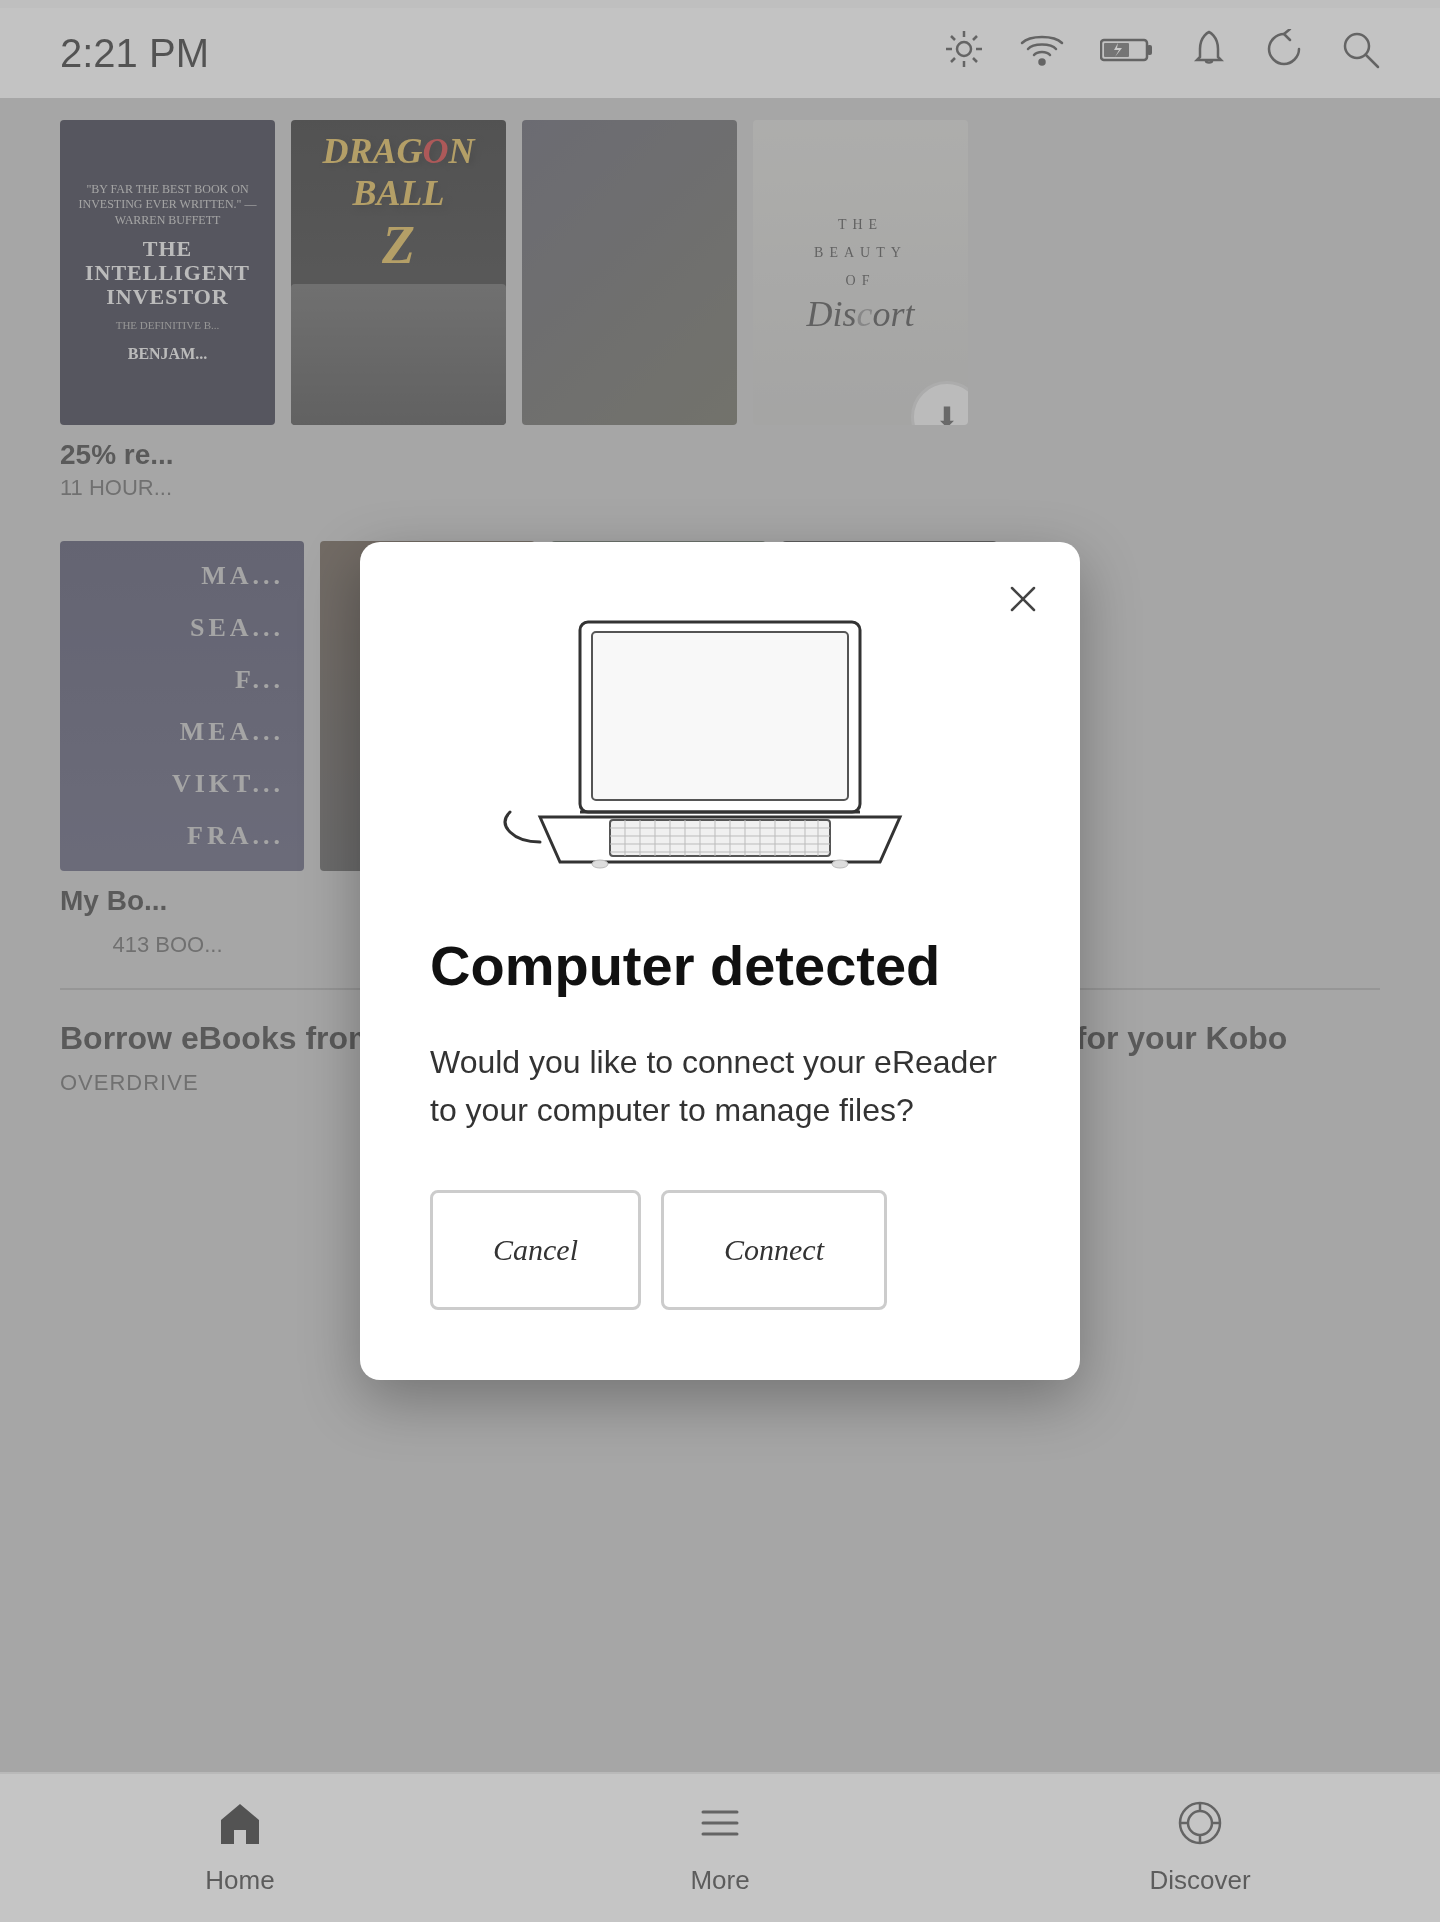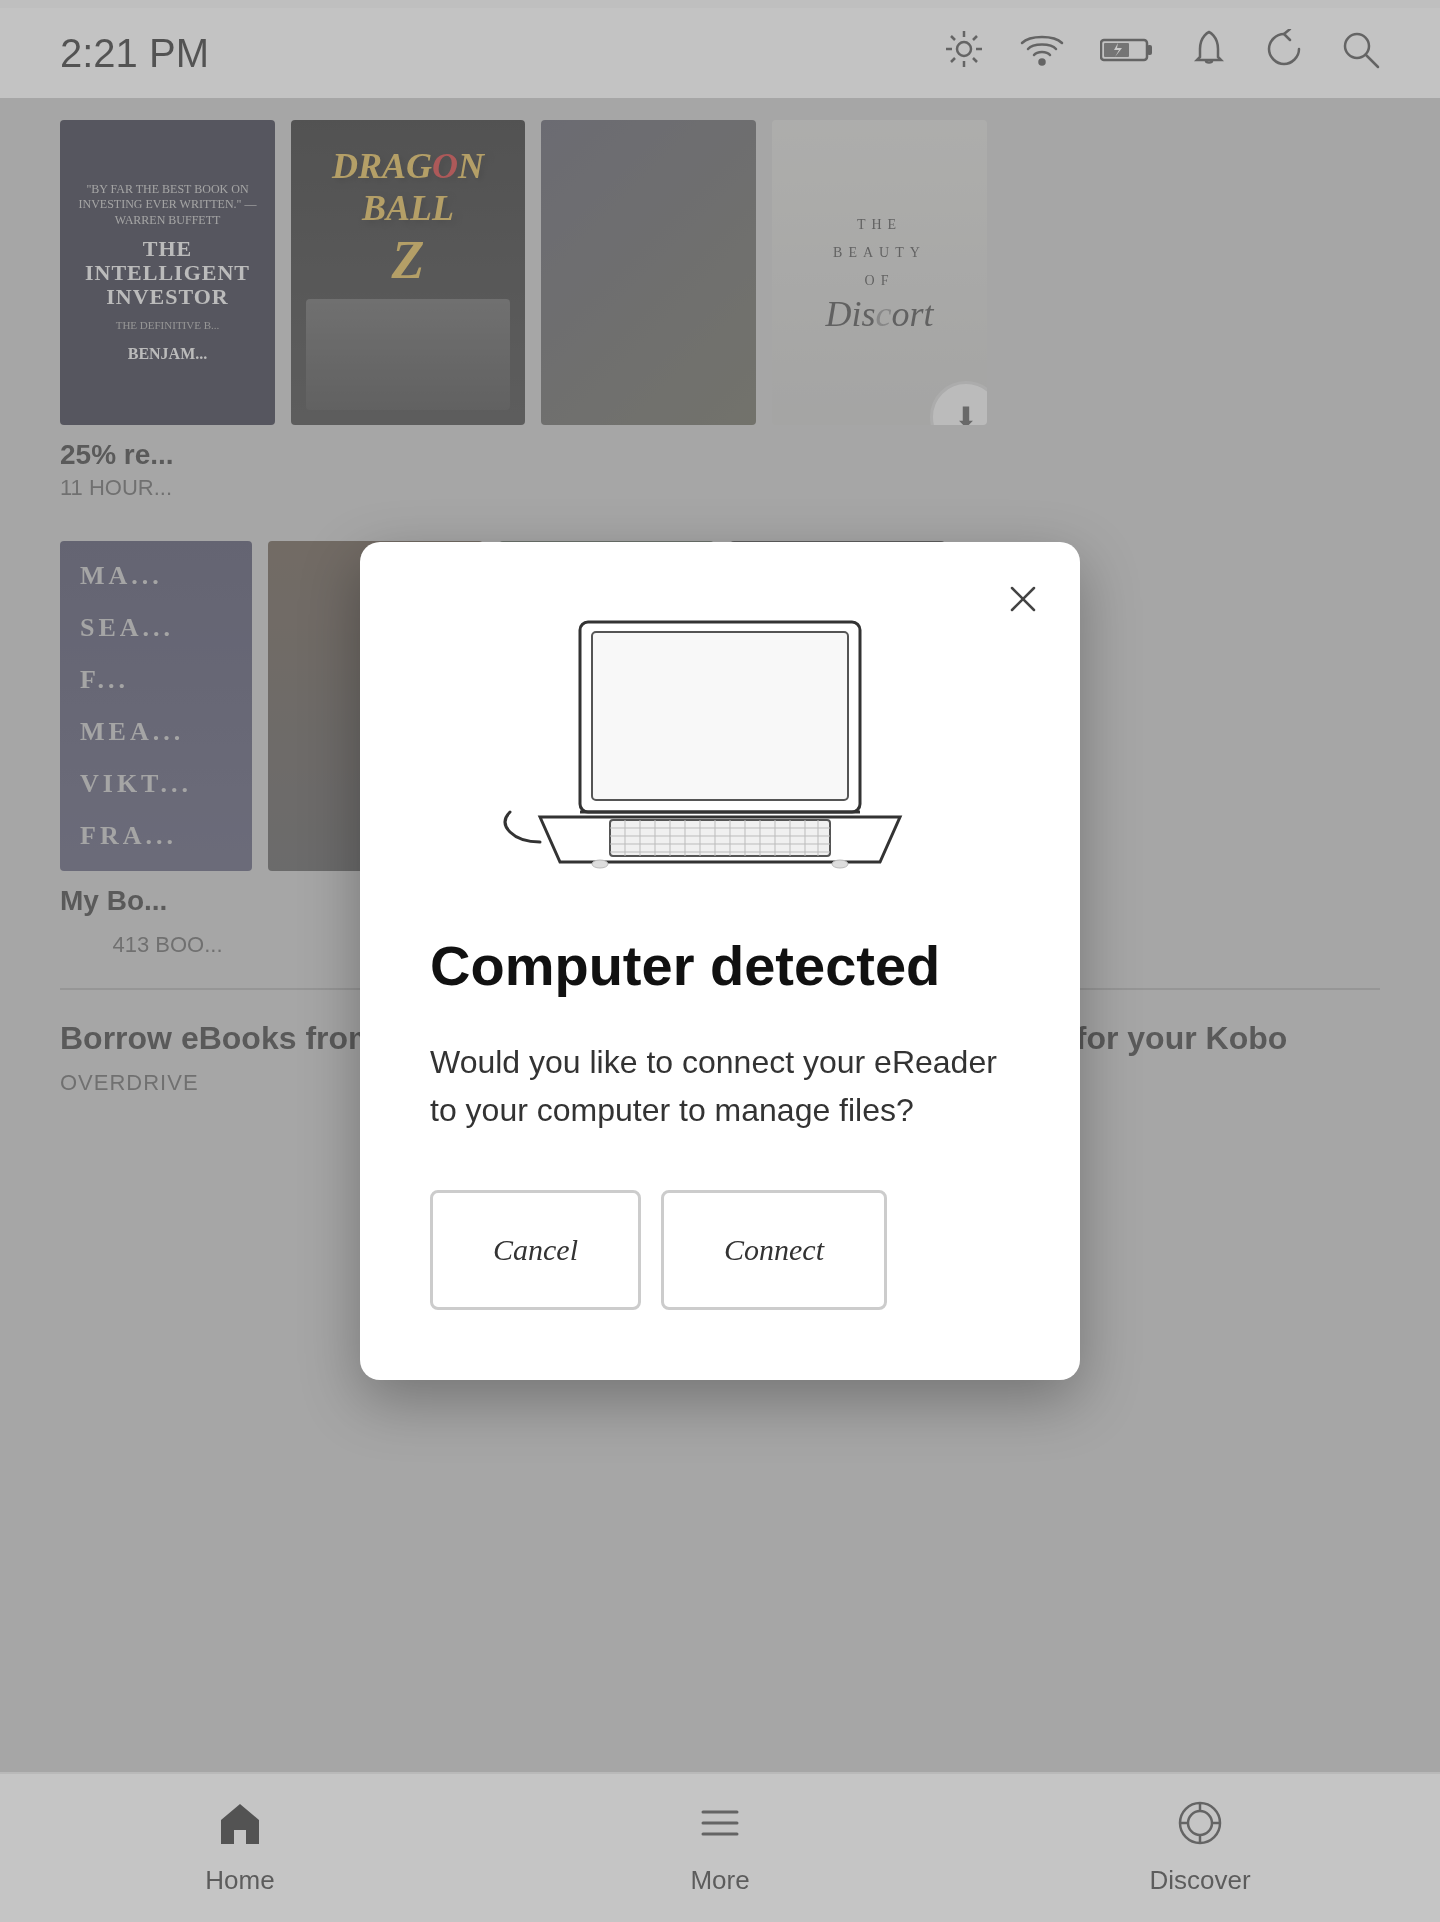--- a/index.html
+++ b/index.html
@@ -293,21 +293,21 @@
 
   <div class="book-row" style="padding-top: 30px;">
 
     <div class="book-card" style="background: #1a1a2e; display:flex; flex-direction:column; align-items:center; justify-content:center; padding:20px 14px; color:white; text-align:center; width:215px; height:305px;">
       <div style="font-size:12px; color:#ccc; margin-bottom:8px; line-height:1.3;">"BY FAR THE BEST BOOK ON INVESTING EVER WRITTEN." —WARREN BUFFETT</div>
       <div style="font-size:22px; font-weight:bold; letter-spacing:1px; line-height:1.1; color:white;">THE<br>INTELLIGENT<br>INVESTOR</div>
       <div style="margin-top:10px; font-size:11px; color:#aaa;">THE DEFINITIVE B...</div>
       <div style="margin-top:14px; font-size:16px; font-weight:bold; color:white;">BENJAM...</div>
     </div>
 
-    <div class="book-card dragonball" style="width:234px; height:305px; background: linear-gradient(180deg, #111 0%, #2a2a2a 100%); display:flex; flex-direction:column; align-items:center; justify-content:flex-start; padding:15px;">
+    <div class="book-card dragonball" style="width:215px; height:305px; background: linear-gradient(180deg, #111 0%, #2a2a2a 100%); display:flex; flex-direction:column; align-items:center; justify-content:flex-start; ">
       <div style="font-size:36px; font-weight:900; color:#f0c040; text-shadow:3px 3px 6px rgba(0,0,0,0.8); font-style:italic; text-align:center; margin-top:10px;">DRAG<span style="color:#e02020;">O</span>N<br>BALL</div>
       <div style="font-size:54px; font-weight:900; color:#f0c040; font-style:italic;">Z</div>
       <div style="flex:1; width:100%; background:linear-gradient(180deg, #555 0%, #333 100%); border-radius:4px; margin-top:8px;"></div>
     </div>
 
     <div class="book-card" style="background: linear-gradient(135deg, #4a4a5a 0%, #5a5a4a 100%); width:215px; height:305px;">
     </div>
 
     <div class="book-card beauty-book" style="background: linear-gradient(180deg, #e0e0dc 0%, #ccccca 100%); display:flex; flex-direction:column; align-items:center; justify-content:center; padding:20px; text-align:center; width:215px; height:305px; position:relative;">
       <div style="font-size:14px; letter-spacing:6px; color:#333; line-height:2; text-transform:uppercase;">THE<br>BEAUTY<br>OF</div>
@@ -321,21 +321,21 @@
       <div style="font-size:28px; font-weight:bold; color:#222; font-family:Arial,sans-serif;">25% re...</div>
       <div style="font-size:22px; color:#555; font-family:Arial,sans-serif; margin-top:4px;">11 HOUR...</div>
     </div>
     <div style="width:215px;"></div>
     <div style="width:215px;"></div>
     <div style="width:215px;"></div>
   </div>
 
   <div class="book-row" style="padding-top: 30px; margin-top: 10px;">
 
-    <div style="width:192px; height:330px; background:linear-gradient(180deg, #3a3a5a 0%, #4a4a6a 100%); border-radius:4px; display:flex; flex-direction:column; align-items:flex-start; justify-content:center; color:#ccc; font-size:26px; font-weight:bold; padding:20px; text-align:center; letter-spacing:4px; line-height:2;">
+    <div style="width:244px; height:330px; background:linear-gradient(180deg, #3a3a5a 0%, #4a4a6a 100%); border-radius:4px; display:flex; flex-direction:column; align-items:flex-end; justify-content:center; color:#ccc; font-size:26px; font-weight:bold; padding:20px; text-align:center; letter-spacing:4px; line-height:2;">
       <div>MA...</div>
       <div>SEA...</div>
       <div>F...</div>
       <div>MEA...</div>
       <div>VIKT...</div>
       <div>FRA...</div>
     </div>
 
     <div style="width:215px; height:330px; background:linear-gradient(180deg, #5a4a3a 0%, #4a4a4a 100%); border-radius:4px;"></div>
 

